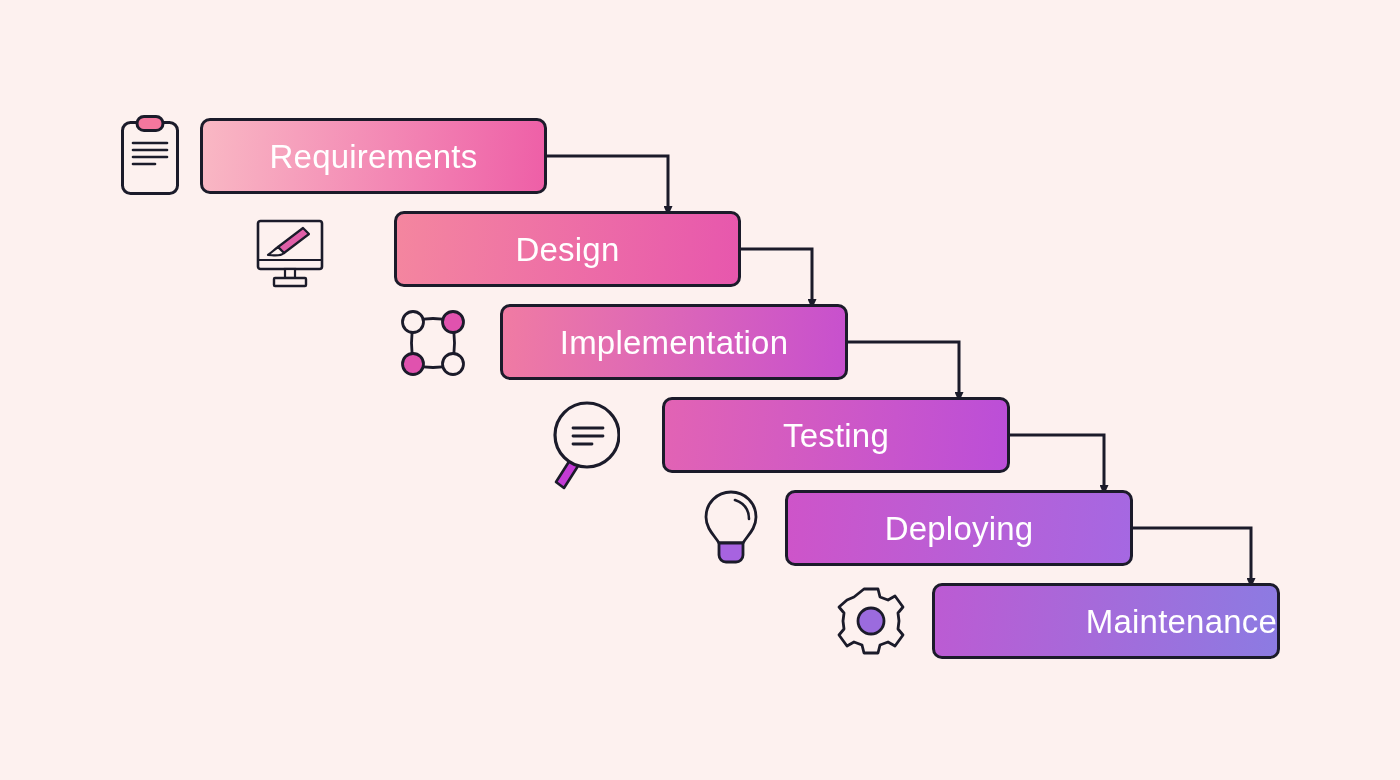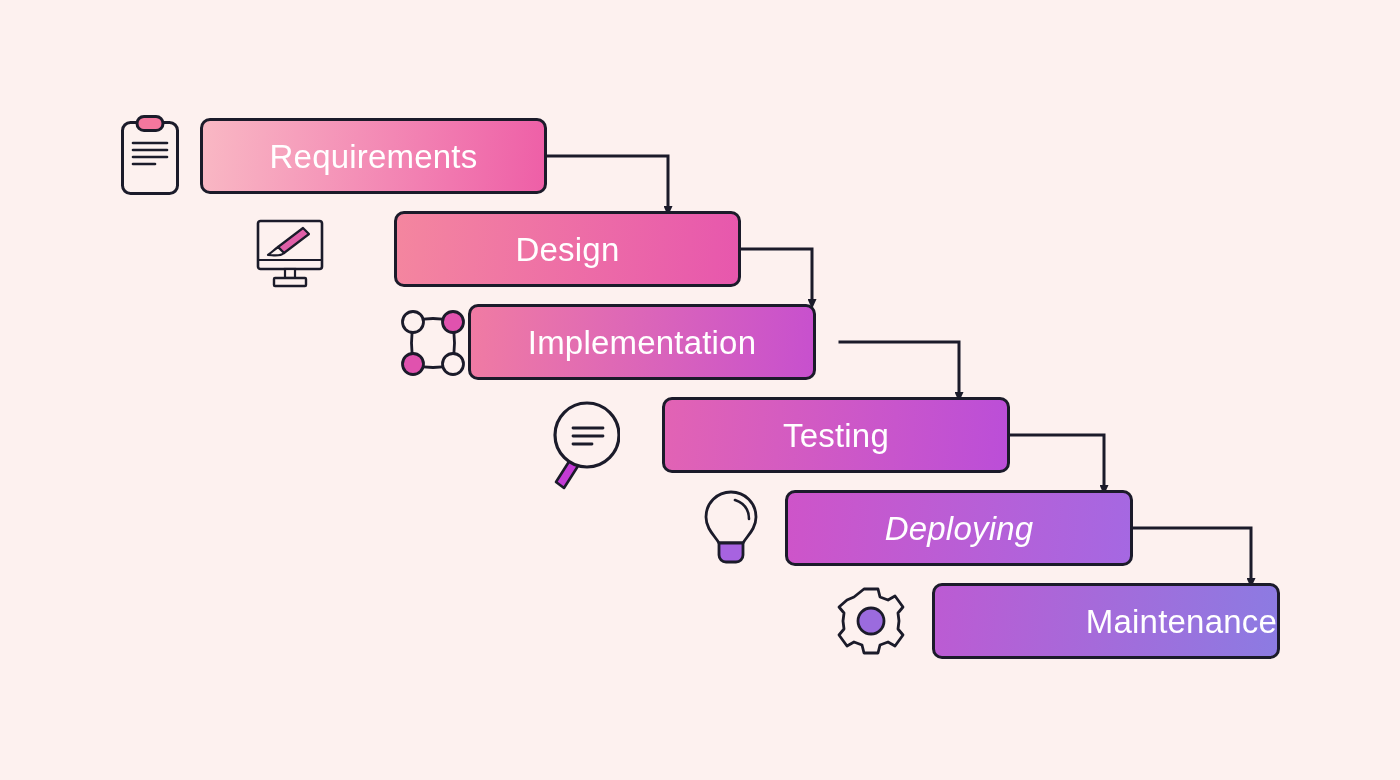--- a/index.html
+++ b/index.html
@@ -108,26 +108,26 @@
       <circle cx="35" cy="35" r="13" fill="#9B6BDE" stroke="#1B1B2A" stroke-width="2.8"></circle>
     </svg>
   </div>
 
   <div class="stage-box" style="left: 200px; top: 118px; width: 347px; height: 76px; background: linear-gradient(95deg, rgb(249, 184, 196) 0%, rgb(238, 95, 167) 100%); border-color: rgb(27, 27, 42);">
     <span class="stage-label">Requirements</span>
   </div>
   <div class="stage-box" style="left: 362px; top: 211px; width: 347px; height: 76px; background: linear-gradient(95deg, rgb(244, 134, 159) 0%, rgb(231, 87, 173) 100%); border-color: rgb(27, 27, 42); margin-left: 32px;">
     <span class="stage-label">Design</span>
   </div>
-  <div class="stage-box" style="left: 468px; top: 304px; width: 348px; height: 76px; background: linear-gradient(95deg, rgb(240, 123, 163) 0%, rgb(199, 80, 206) 100%); border-color: rgb(27, 27, 42);">
+  <div class="stage-box" style="left: 500px; top: 304px; width: 348px; height: 76px; background: linear-gradient(95deg, rgb(240, 123, 163) 0%, rgb(199, 80, 206) 100%); border-color: rgb(27, 27, 42);">
     <span class="stage-label">Implementation</span>
   </div>
   <div class="stage-box" style="left: 662px; top: 397px; width: 348px; height: 76px; background: linear-gradient(95deg, rgb(226, 99, 180) 0%, rgb(187, 78, 216) 100%); border-color: rgb(27, 27, 42);">
     <span class="stage-label">Testing</span>
   </div>
-  <div class="stage-box" style="left: 785px; top: 490px; width: 348px; height: 76px; background: linear-gradient(95deg, rgb(206, 84, 201) 0%, rgb(165, 104, 226) 100%); border-color: rgb(27, 27, 42); font-style: italic;">
+  <div class="stage-box" style="left: 785px; top: 490px; width: 348px; height: 76px; background: linear-gradient(95deg, rgb(206, 84, 201) 0%, rgb(165, 104, 226) 100%); border-color: rgb(27, 27, 42);">
     <span class="stage-label">Deploying</span>
   </div>
   <div class="stage-box" style="left: 932px; top: 583px; width: 348px; height: 76px; background: linear-gradient(95deg, rgb(188, 91, 211) 0%, rgb(140, 123, 226) 100%); border-color: rgb(27, 27, 42); justify-content: flex-end;">
     <span class="stage-label">Maintenance</span>
   </div>
 
 </div>
 
 </body></html>

